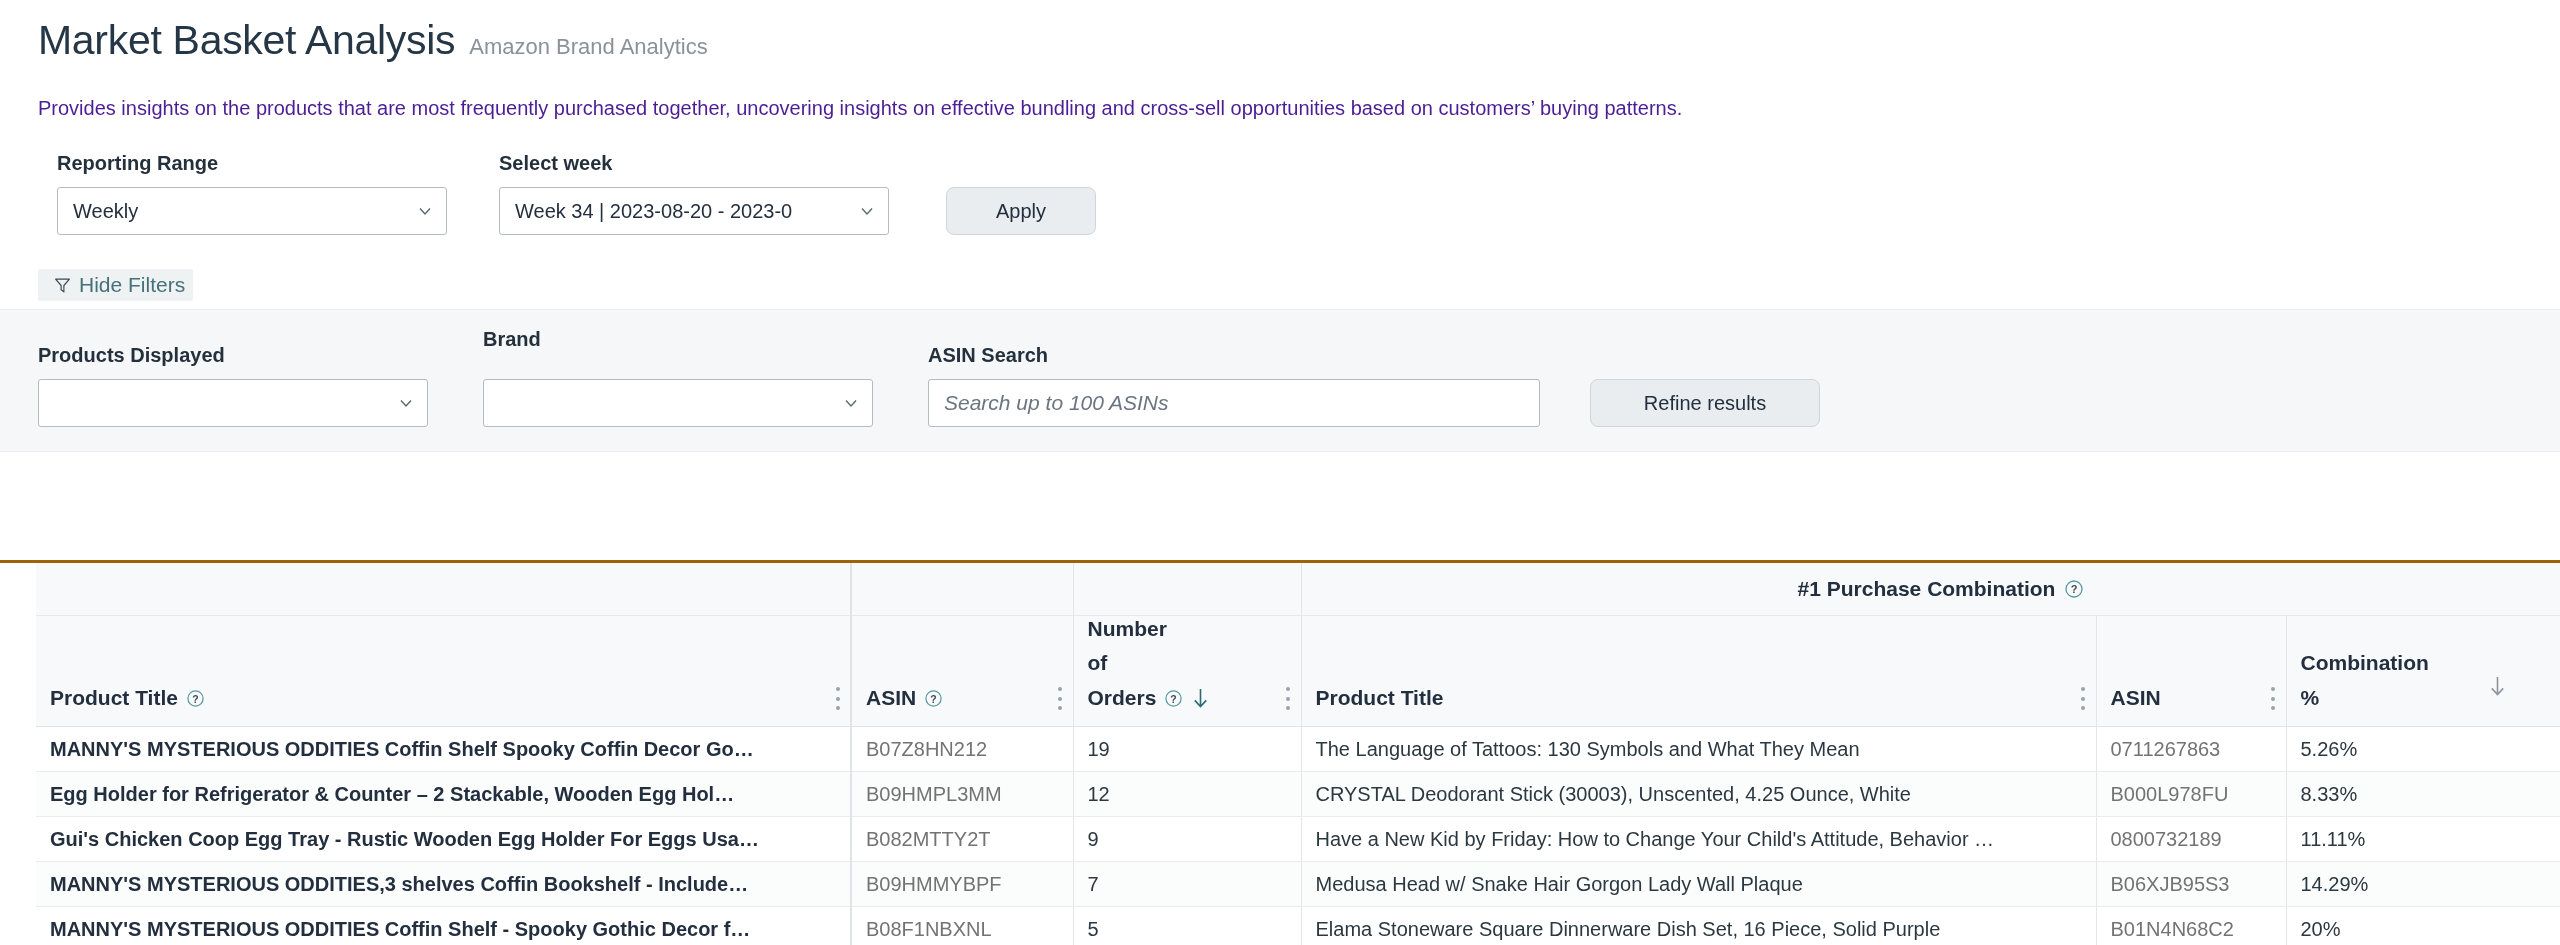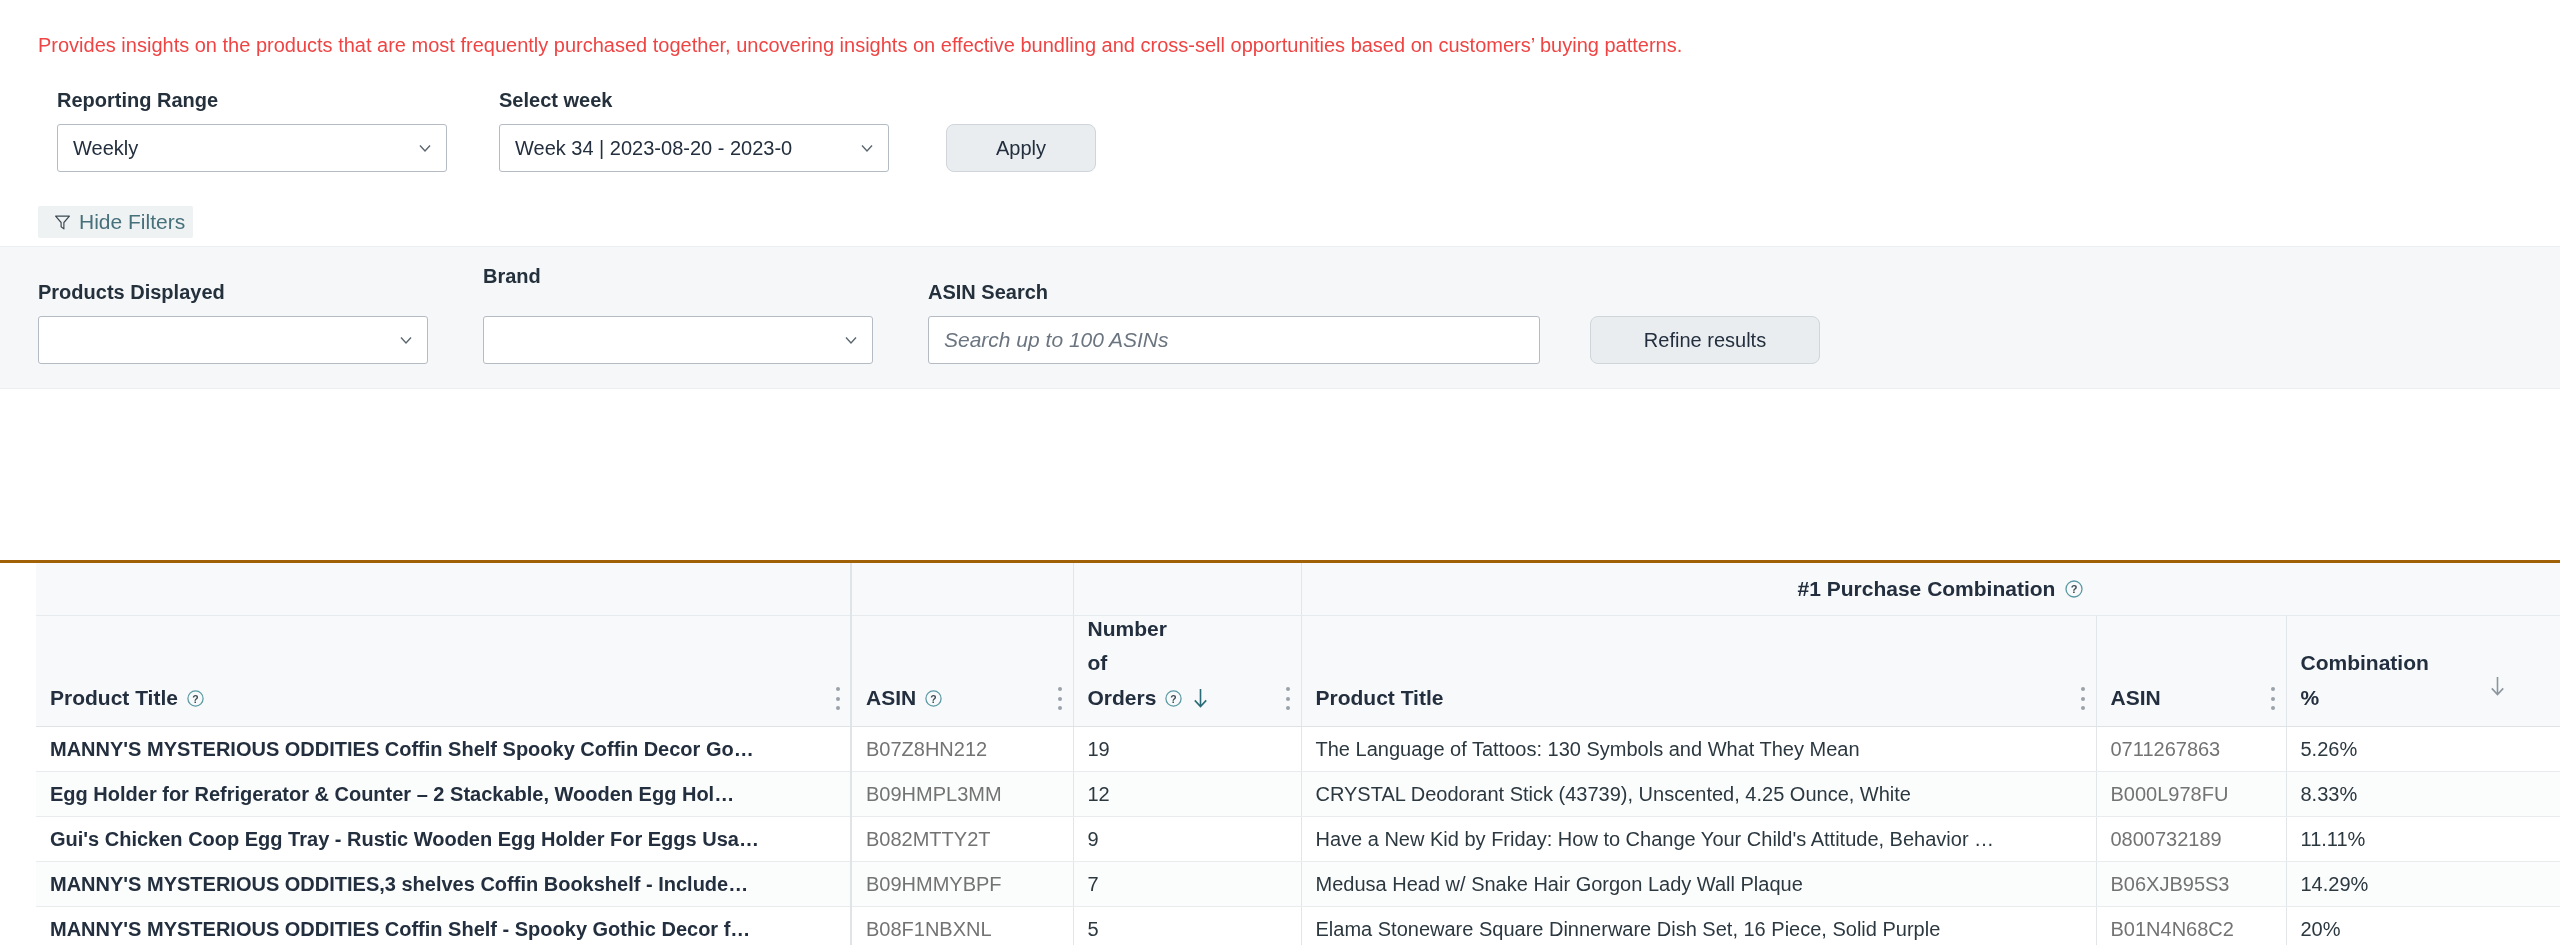--- a/index.html
+++ b/index.html
@@ -23,23 +23,23 @@
     color: #253746;
     letter-spacing: -0.3px;
     line-height: 1.1;
   }
   .page-subtitle {
     font-size: 22px;
     color: #8a9199;
     font-weight: 400;
   }
   .page-desc {
-    margin-top: 14px;
+    margin-top: 32px;
     font-size: 20px;
-    color: #ef4444;
+    color: #4c1d95;
     line-height: 1.35;
   }
 
   
   .filters-primary {
     margin-top: 30px;
     padding: 0 57px;
     display: flex;
     align-items: flex-end;
     gap: 0;
@@ -250,20 +250,24 @@
   td.pct { color: #2c3840; }
   tbody tr:nth-child(even) td { background: #fbfcfc; }
   tbody tr:nth-child(odd) td { background: #ffffff; }
 </style>
 </head>
 <body>
 
 <div class="page">
 
   <div class="header">
+    <div class="title-row">
+      <h1 class="page-title">Market Basket Analysis</h1>
+      <span class="page-subtitle">Amazon Brand Analytics</span>
+    </div>
     <div class="page-desc">Provides insights on the products that are most frequently purchased together, uncovering insights on effective bundling and cross-sell opportunities based on customers’ buying patterns.</div>
   </div>
 
   <div class="filters-primary">
 
     <div class="field w-reporting">
       <span class="field-label">Reporting Range</span>
       <div class="select-box">
         <span>Weekly</span>
         <svg class="chev" viewBox="0 0 16 16">
@@ -480,21 +484,21 @@
             <td class="num sep-left">19</td>
             <td class="product-combo sep-left">The Language of Tattoos: 130 Symbols and What They Mean</td>
             <td class="asin sep-left"><a>0711267863</a></td>
             <td class="pct sep-left">5.26%</td>
             <td class="sep-left"></td>
           </tr>
           <tr>
             <td class="product-main">Egg Holder for Refrigerator &amp; Counter – 2 Stackable, Wooden Egg Hol…</td>
             <td class="asin sep-left-strong"><a>B09HMPL3MM</a></td>
             <td class="num sep-left">12</td>
-            <td class="product-combo sep-left">CRYSTAL Deodorant Stick (43739), Unscented, 4.25 Ounce, White</td>
+            <td class="product-combo sep-left">CRYSTAL Deodorant Stick (30003), Unscented, 4.25 Ounce, White</td>
             <td class="asin sep-left"><a>B000L978FU</a></td>
             <td class="pct sep-left">8.33%</td>
             <td class="sep-left"></td>
           </tr>
           <tr>
             <td class="product-main">Gui's Chicken Coop Egg Tray - Rustic Wooden Egg Holder For Eggs Usa…</td>
             <td class="asin sep-left-strong"><a>B082MTTY2T</a></td>
             <td class="num sep-left">9</td>
             <td class="product-combo sep-left">Have a New Kid by Friday: How to Change Your Child's Attitude, Behavior …</td>
             <td class="asin sep-left"><a>0800732189</a></td>

